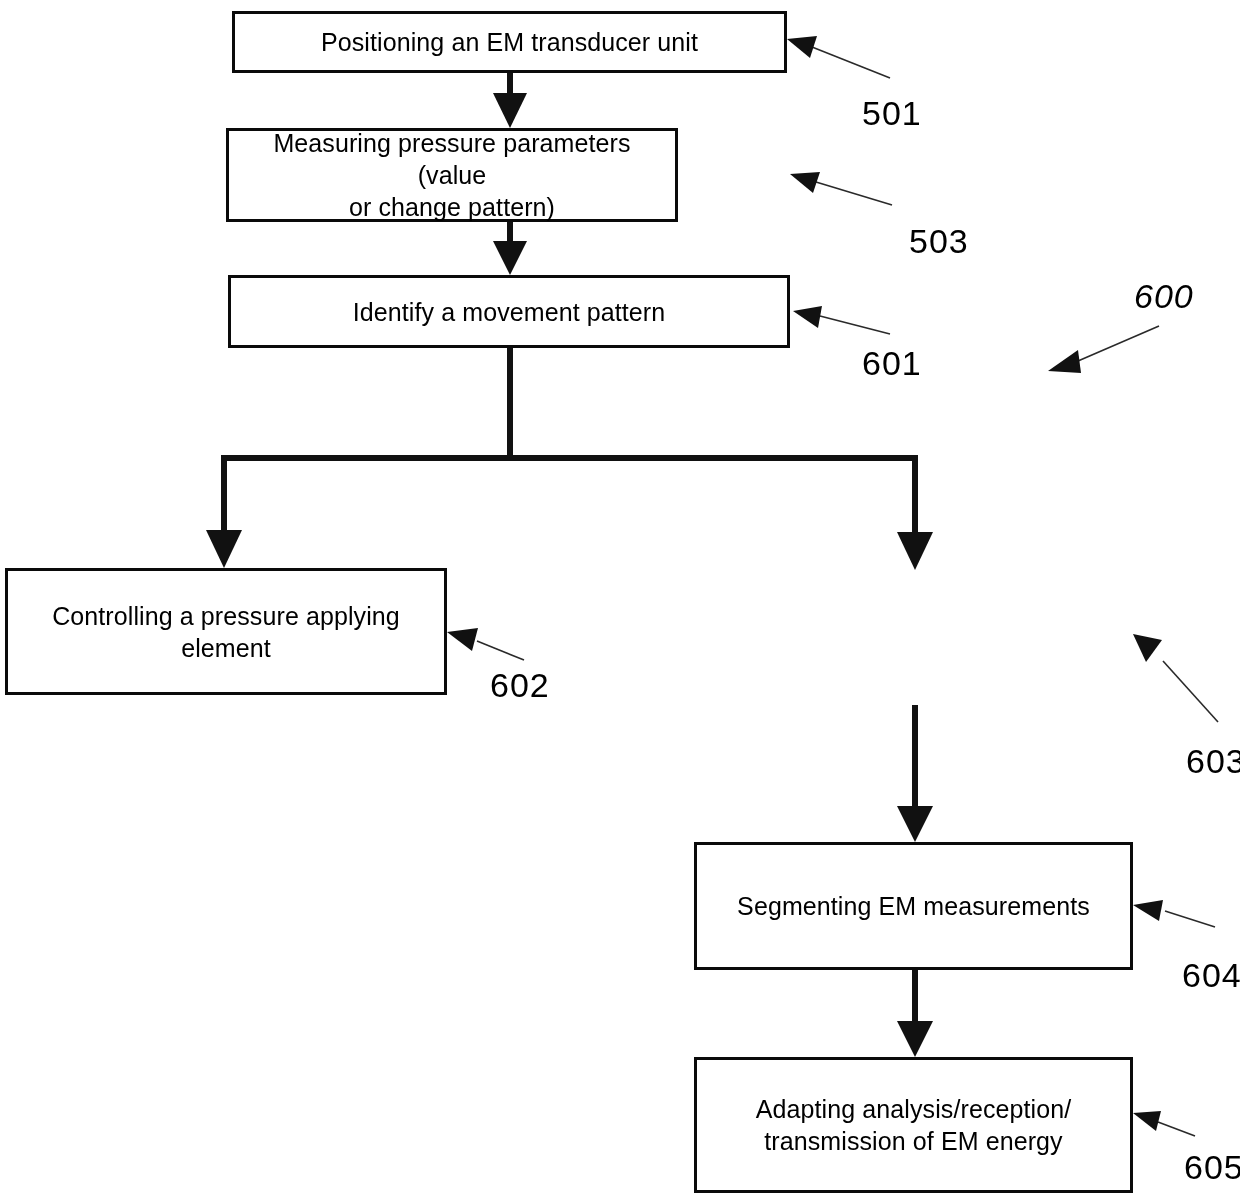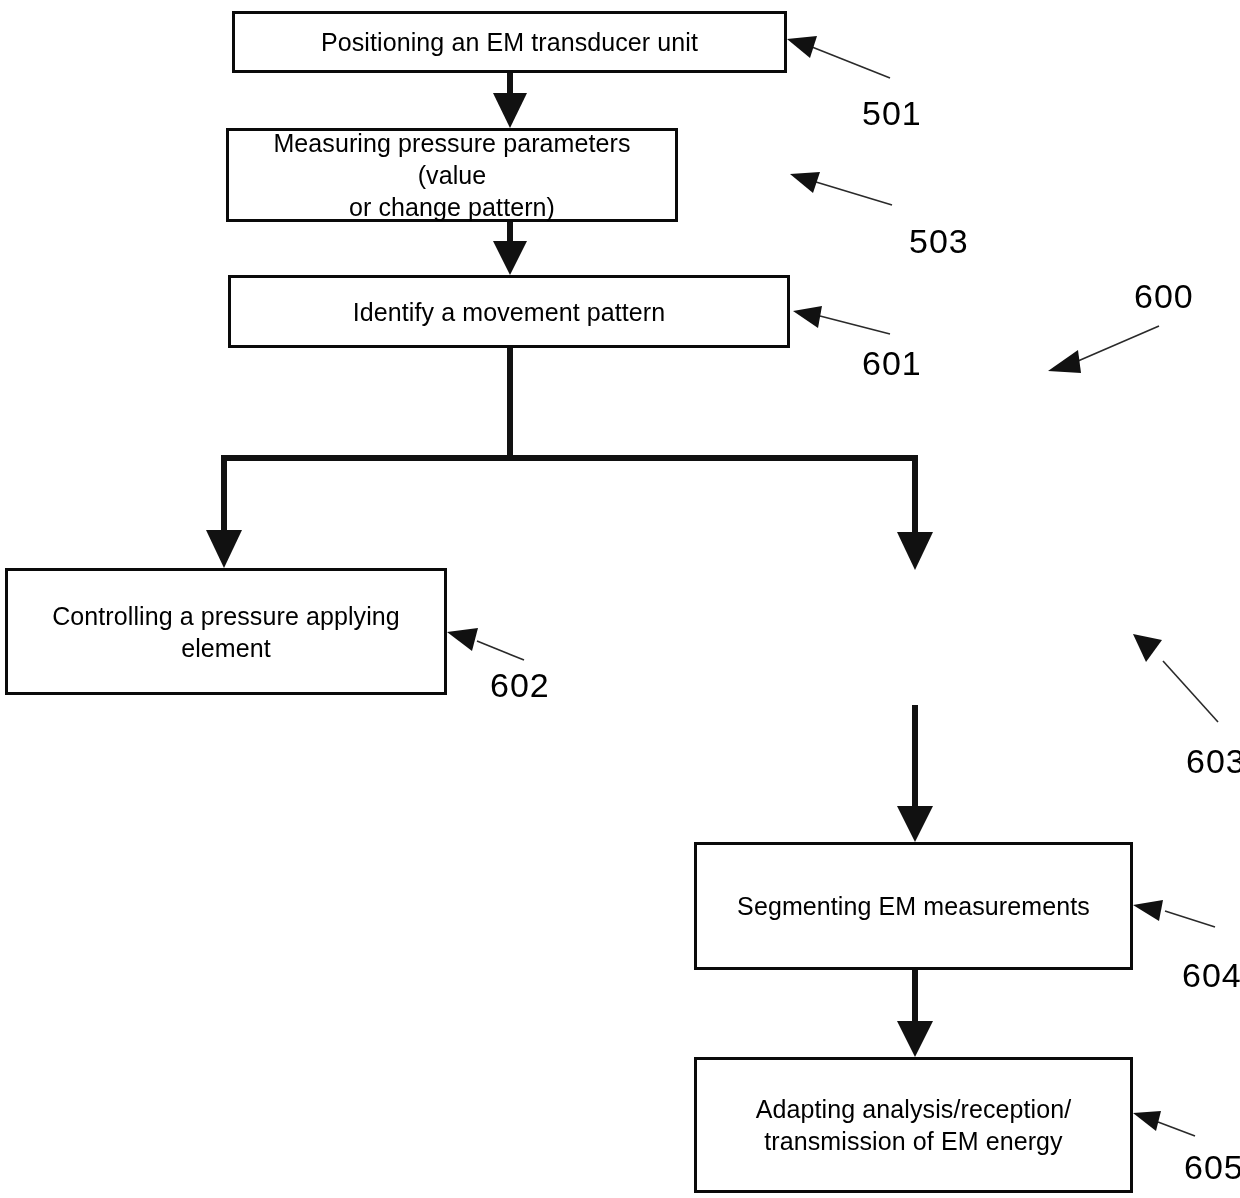--- a/index.html
+++ b/index.html
@@ -182,21 +182,21 @@
     <span class="txt">Adapting analysis/reception/
 transmission of EM energy</span>
   </div>
 
   <div class="ref-label" style="left:862px; top:94px;">501</div>
 
   <div class="ref-label" style="left:881px; top:222px;margin-left:28px;">503</div>
 
   <div class="ref-label" style="left:862px; top:344px;">601</div>
 
-  <div class="ref-label" style="left:1134px; top:277px;">600</div>
+  <div class="ref-label" style="left:1134px; top:277px;font-style:italic;">600</div>
 
   <div class="ref-label" style="left:490px; top:666px;">602</div>
 
   <div class="ref-label" style="left:1186px; top:726px;margin-top:16px;">603</div>
 
   <div class="ref-label" style="left:1182px; top:941px;margin-top:15px;">604</div>
 
   <div class="ref-label" style="left:1184px; top:1148px;">605</div>
 
 </div>

